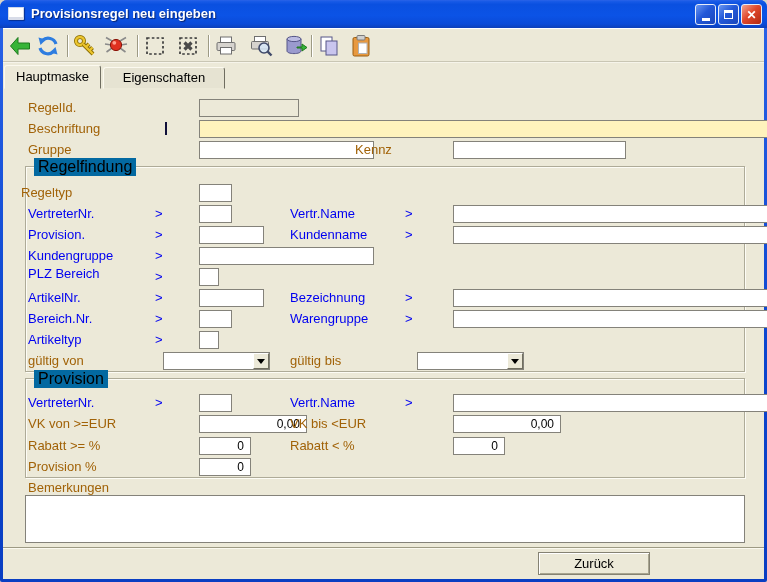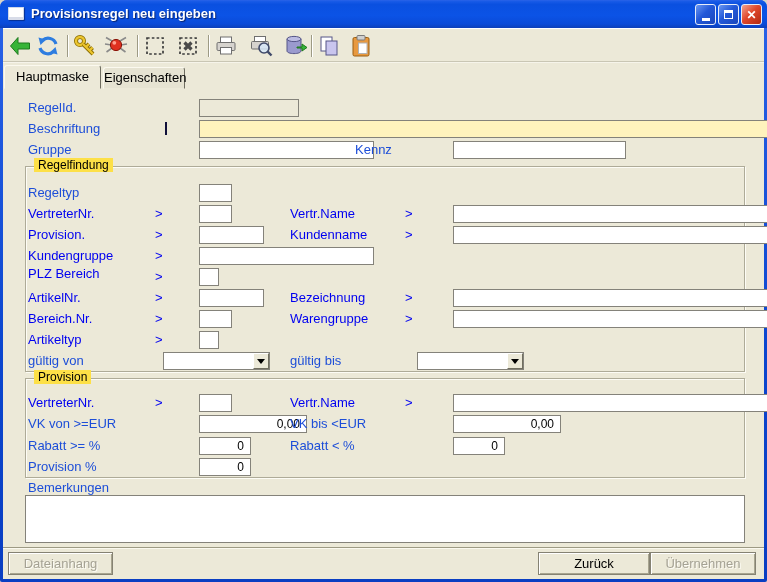--- a/index.html
+++ b/index.html
@@ -32,39 +32,39 @@
   
   .toolbar { position:absolute; left:0; top:0; width:761px; height:34px;
     border-top:1px solid #fff; border-bottom:1px solid #c9c6b4; box-shadow:0 1px 0 #f6f4ea; }
   .tbtn { position:absolute; top:4px; width:26px; height:26px; display:flex; align-items:center; justify-content:center; }
   .tsep { position:absolute; top:6px; width:1px; height:22px; background:#9d9a84; box-shadow:1px 0 0 #fff; }
   
   .tab { position:absolute; background:#ece9d8; border:1px solid;
     border-color:#fbf9ef #6f6d60 #ece9d8 #fbf9ef; border-radius:3px 3px 0 0;
     font-size:13px; text-align:center; }
   .tab.active { left:1px; top:37px; width:97px; height:24px; line-height:22px; z-index:2; }
-  .tab.inactive { left:100px; top:39px; width:82px; height:22px; line-height:20px; background:#e6e3d2; }
-  
-  .lbl { position:absolute; font-size:13px; line-height:18px; color:#1d4ed8; white-space:nowrap; }
+  .tab.inactive { left:100px; top:39px; width:122px; height:22px; line-height:20px; background:#e6e3d2; }
+  
+  .lbl { position:absolute; font-size:13px; line-height:18px; color:#a16207; white-space:nowrap; }
   .blue { color:#0000f0; }
   .chev { position:absolute; left:152px; font-size:13px; line-height:18px; color:#0000f0; }
   .fld { position:absolute; height:18px; border:1px solid #84827a; background:#fff;
     font-family:"Liberation Sans",sans-serif; font-size:12px; padding:0 3px; outline:none;margin-left:36px; }
   .fld.dis { background:#ece9d8; }
   .fld.focus { background:#fff3bd; }
   .fld.num { text-align:right; padding-right:6px; }
   .caret { position:absolute; width:2px; height:13px; background:#10103a; }
   .combo { position:absolute; height:18px; border:1px solid #84827a; background:#fff; }
   .cbtn { position:absolute; right:0; top:0; width:16px; height:16px; background:#ece9d8;
     border:1px solid; border-color:#fff #716f60 #716f60 #fff;
     display:flex; align-items:center; justify-content:center; }
   .tri { width:0; height:0; border-left:4px solid transparent; border-right:4px solid transparent; border-top:5px solid #000; }
   
   .grp { position:absolute; border:1px solid #aeab98; box-shadow:1px 1px 0 #fdfcf5, inset 1px 1px 0 #fdfcf5; }
-  .legend { position:absolute; top:-9px; left:8px; background:#fde047; padding:0 4px; font-size:12px; }
+  .legend { position:absolute; top:-9px; left:8px; background:#0369a1; padding:0 4px; font-size:16px; }
   
   .memo { position:absolute; border:1px solid #84827a; background:#fff; resize:none;
     font-family:"Liberation Sans",sans-serif; font-size:12px; outline:none; }
   .groove { position:absolute; left:0; width:761px; height:2px;
     border-top:1px solid #9d9a84; border-bottom:1px solid #fbf9ef; }
   
   .btn { position:absolute; height:23px; background:#ece9d8; border:1px solid #858273;
     box-shadow:inset 1px 1px 0 #fff, inset -1px -1px 0 #a8a590;
     font-family:"Liberation Sans",sans-serif; font-size:13px; text-align:center; line-height:21px; color:#000; }
   .btn.disabled { color:#a5a294; text-shadow:1px 1px 0 #fdfcf5; }
@@ -187,21 +187,21 @@
 
     <div class="lbl" style="left:25px;top:113px">Gruppe</div>
     <input class="fld" style="left: 160px; top: 113px; width: 175px;" value="">
     <div class="lbl" style="left:352px;top:113px">Kennz</div>
     <input class="fld" style="left: 414px; top: 113px; width: 173px;" value="">
 
     <div class="grp" style="left:22px;top:138px;width:720px;height:206px">
       <div class="legend">Regelfindung</div>
     </div>
 
-    <div class="lbl" style="left:25px;top:156px">Regeltyp</div>
+    <div class="lbl" style="left:18px;top:156px">Regeltyp</div>
     <input class="fld" style="left: 160px; top: 156px; width: 33px;" value="">
 
     <div class="lbl blue" style="left:25px;top:177px">VertreterNr.</div>
     <div class="chev" style="top:177px">&gt;</div>
     <input class="fld" style="left: 160px; top: 177px; width: 33px;" value="">
     <div class="lbl blue" style="left:287px;top:177px">Vertr.Name</div>
     <div class="chev" style="left:402px;top:177px">&gt;</div>
     <input class="fld" style="left: 414px; top: 177px; width: 329px;" value="">
 
     <div class="lbl blue" style="left:25px;top:198px">Provision.</div>
@@ -271,18 +271,16 @@
     <div class="lbl" style="left:287px;top:409px">Rabatt  &lt; %</div>
     <input class="fld num" style="left: 414px; top: 409px; width: 52px;" value="0">
 
     <div class="lbl" style="left:25px;top:430px">Provision  %</div>
     <input class="fld num" style="left: 160px; top: 430px; width: 52px;" value="0">
 
     <div class="lbl" style="left:25px;top:451px">Bemerkungen</div>
     <textarea class="memo" style="left: 22px; top: 467px; width: 720px; height: 48px;"></textarea>
 
     <div class="groove" style="top:519px"></div>
-    <div class="btn disabled" style="left:5px;top:524px;width:105px">Dateianhang</div>
     <div class="btn" style="left:535px;top:524px;width:112px">Zurück</div>
-    <div class="btn disabled" style="left:647px;top:524px;width:106px">Übernehmen</div>
 
   </div>
 </div>
 
 </body></html>

